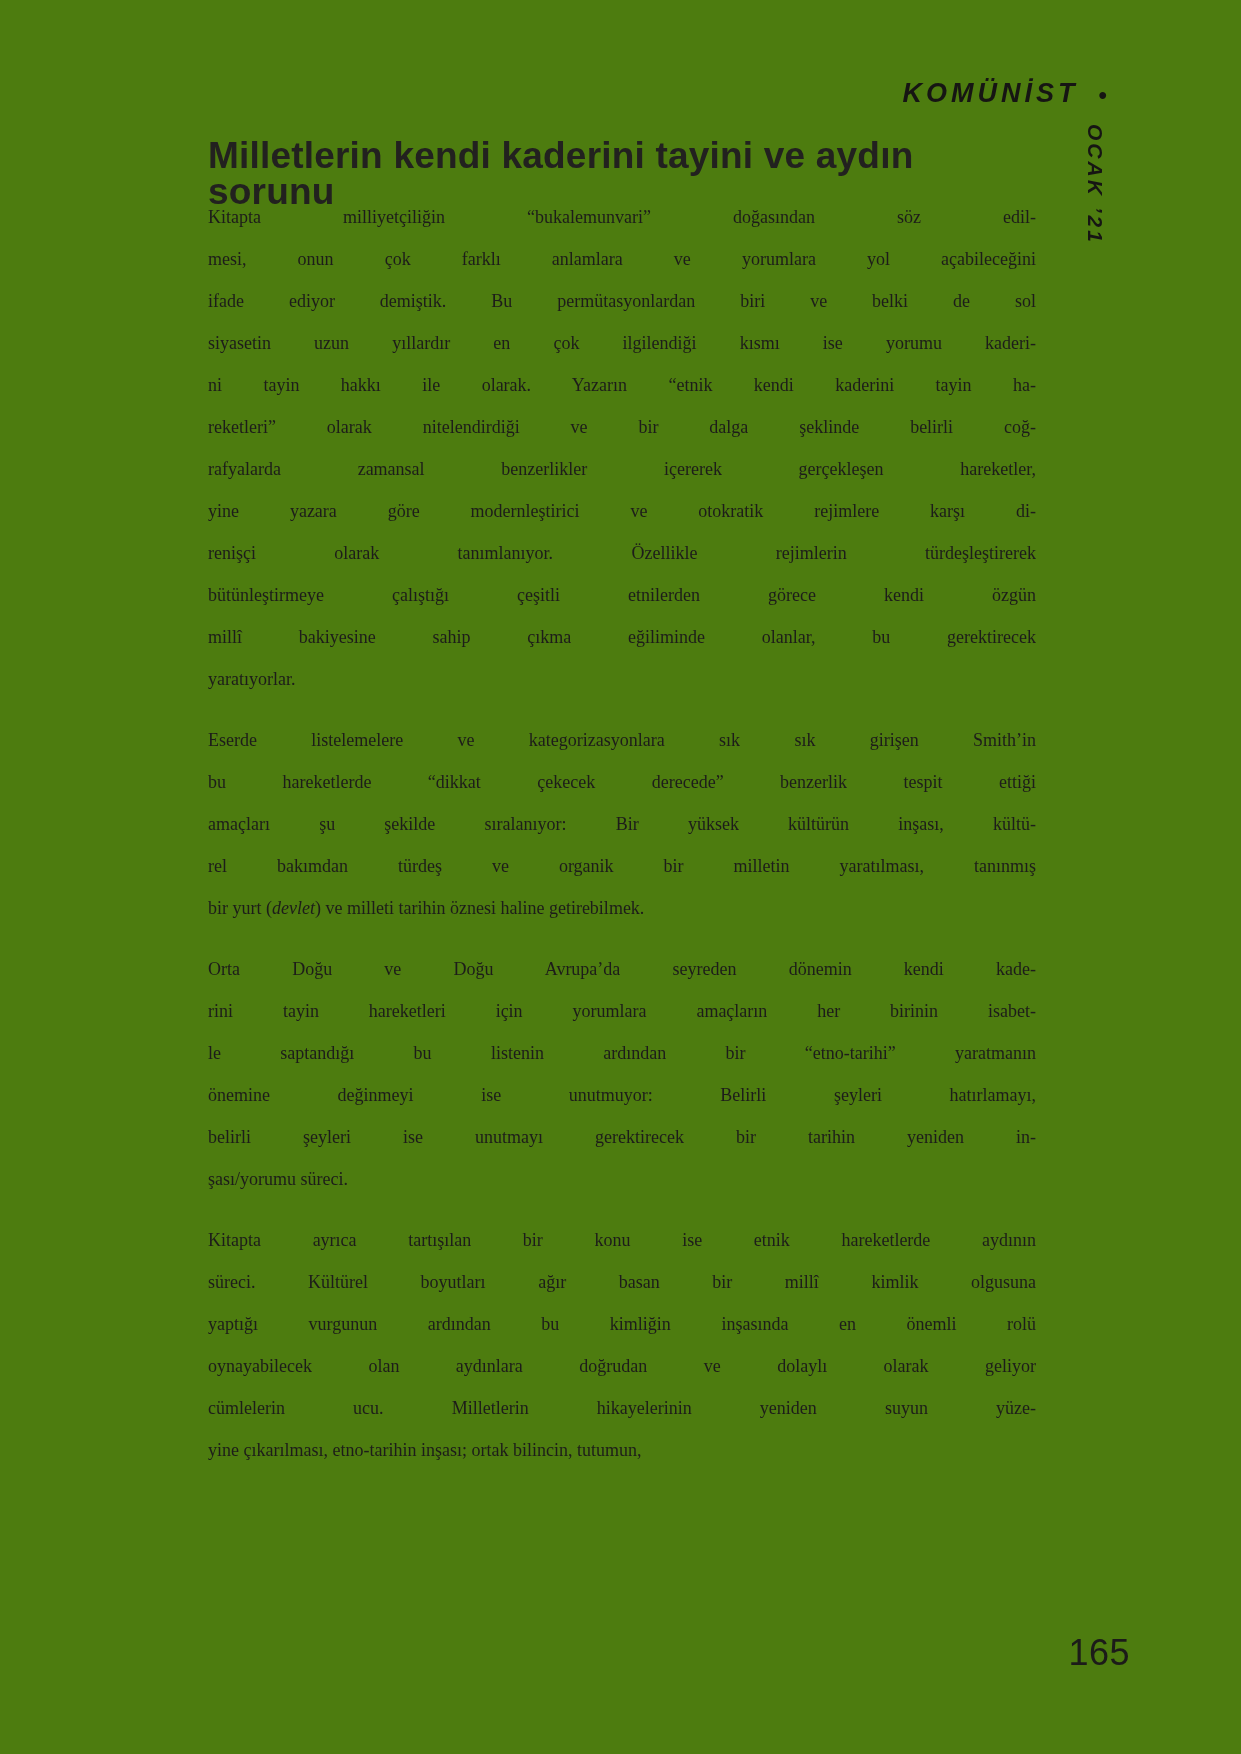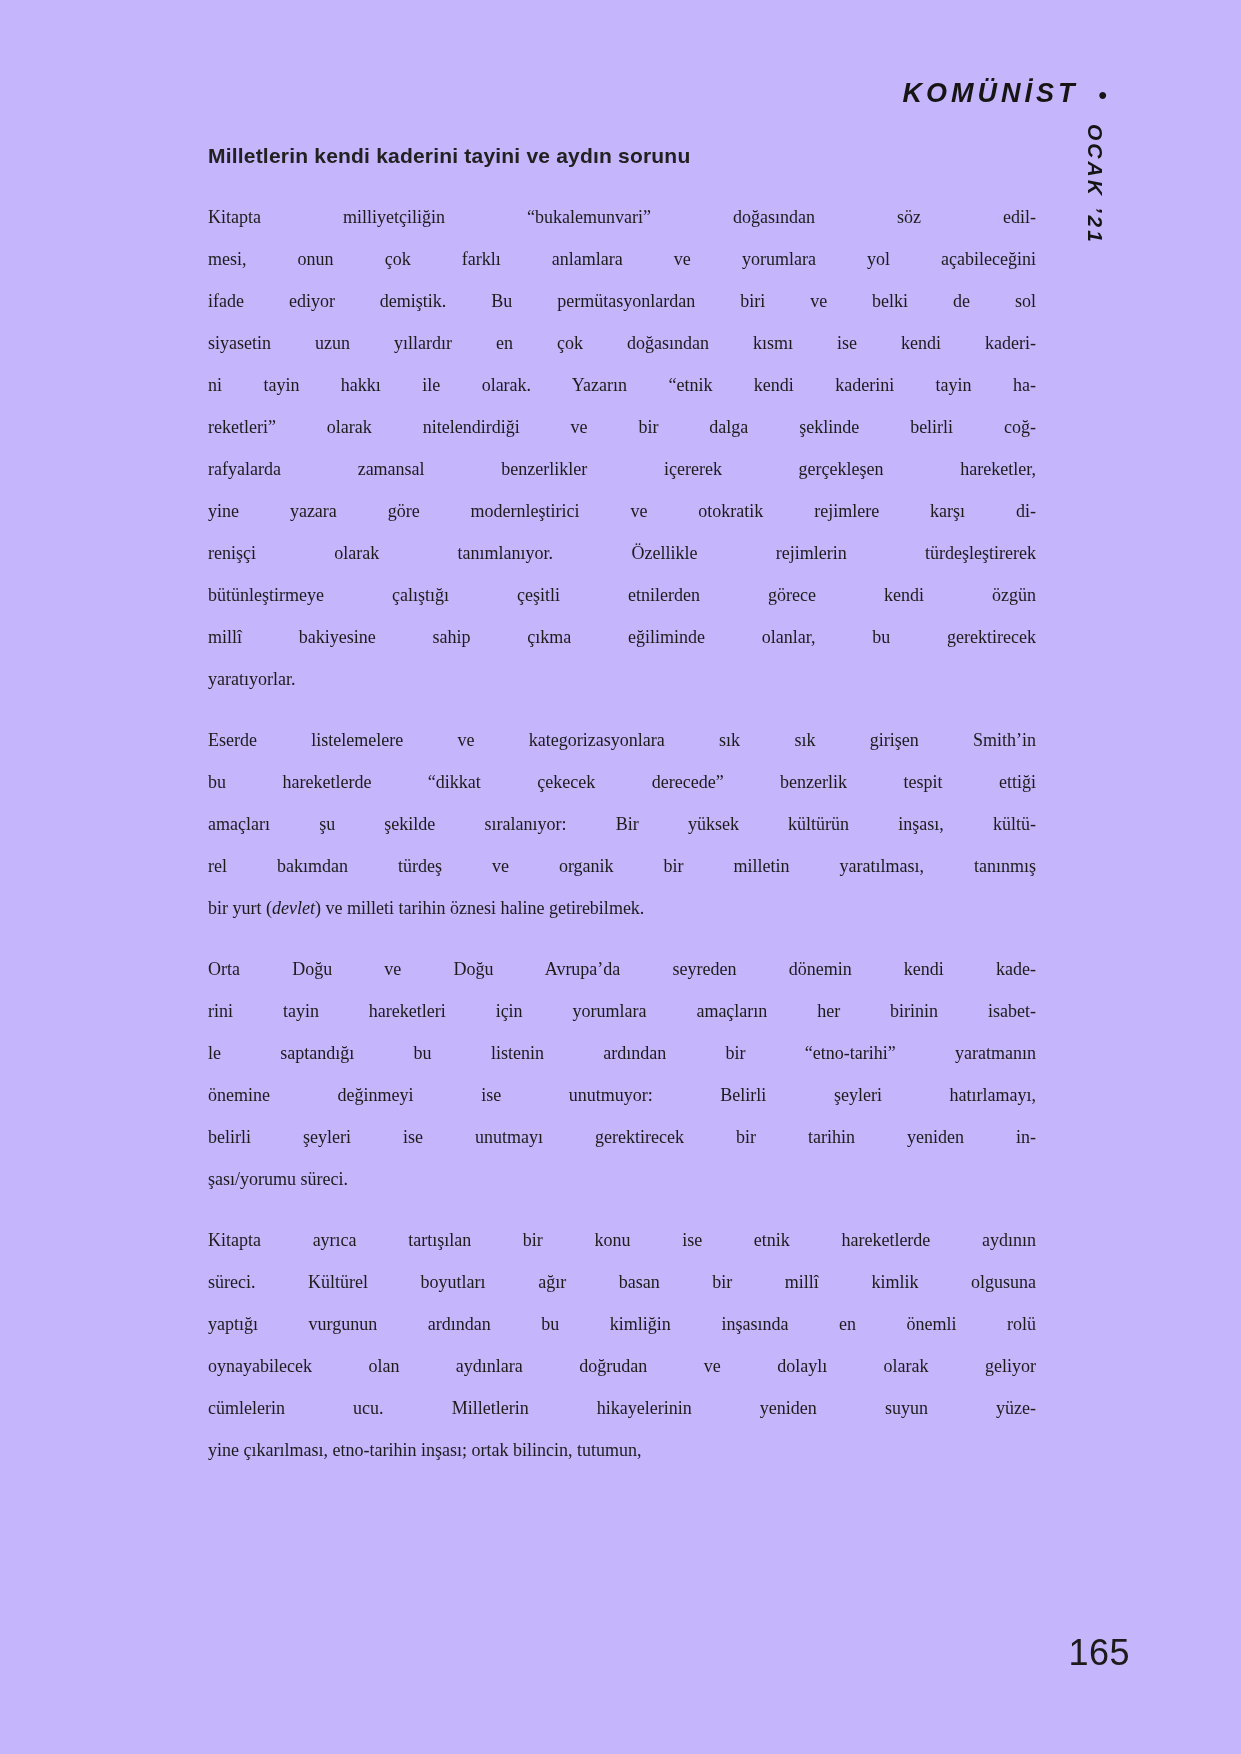--- a/index.html
+++ b/index.html
@@ -4,21 +4,21 @@
 <style>
   html, body {
     margin: 0;
     padding: 0;
     background: #ffffff;
   }
   .page {
     position: relative;
     width: 1241px;
     height: 1754px;
-    background: #c4b5fd;
+    background: #4d7c0f;
     color: #1d1c1a;
     overflow: hidden;
     font-family: "Liberation Serif", serif;
   }
 
   
   .running-header {
     position: absolute;
     top: 78px;
     right: 134px;
@@ -57,21 +57,21 @@
   }
 
   
   .article-heading {
     position: absolute;
     left: 208px;
     top: 138px;
     width: 830px;
     font-family: "Liberation Sans", sans-serif;
     font-weight: 700;
-    font-size: 21px;
+    font-size: 37px;
     line-height: 36px;
     letter-spacing: 0.2px;
     color: #22211f;
   }
   .article-body {
     position: absolute;
     left: 208px;
     top: 196px;
     width: 828px;
     font-size: 18px;
@@ -119,21 +119,21 @@
 
   <div class="issue-vertical">OCAK ’21</div>
 
   <h1 class="article-heading" style="margin:0;">Milletlerin kendi kaderini tayini ve aydın sorunu</h1>
 
   <div class="article-body">
       <div class="para">
         <div class="line"><span>Kitapta milliyetçiliğin “bukalemunvari” doğasından söz edil-</span></div>
         <div class="line"><span>mesi, onun çok farklı anlamlara ve yorumlara yol açabileceğini</span></div>
         <div class="line"><span>ifade ediyor demiştik. Bu permütasyonlardan biri ve belki de sol</span></div>
-        <div class="line"><span>siyasetin uzun yıllardır en çok doğasından kısmı ise kendi kaderi-</span></div>
+        <div class="line"><span>siyasetin uzun yıllardır en çok ilgilendiği kısmı ise yorumu kaderi-</span></div>
         <div class="line"><span>ni tayin hakkı ile olarak. Yazarın “etnik kendi kaderini tayin ha-</span></div>
         <div class="line"><span>reketleri” olarak nitelendirdiği ve bir dalga şeklinde belirli coğ-</span></div>
         <div class="line"><span>rafyalarda zamansal benzerlikler içererek gerçekleşen hareketler,</span></div>
         <div class="line"><span>yine yazara göre modernleştirici ve otokratik rejimlere karşı di-</span></div>
         <div class="line"><span>renişçi olarak tanımlanıyor. Özellikle rejimlerin türdeşleştirerek</span></div>
         <div class="line"><span>bütünleştirmeye çalıştığı çeşitli etnilerden görece kendi özgün</span></div>
         <div class="line"><span>millî bakiyesine sahip çıkma eğiliminde olanlar, bu gerektirecek</span></div>
         <div class="line last"><span>yaratıyorlar.</span></div>
       </div>
       <div class="para">

